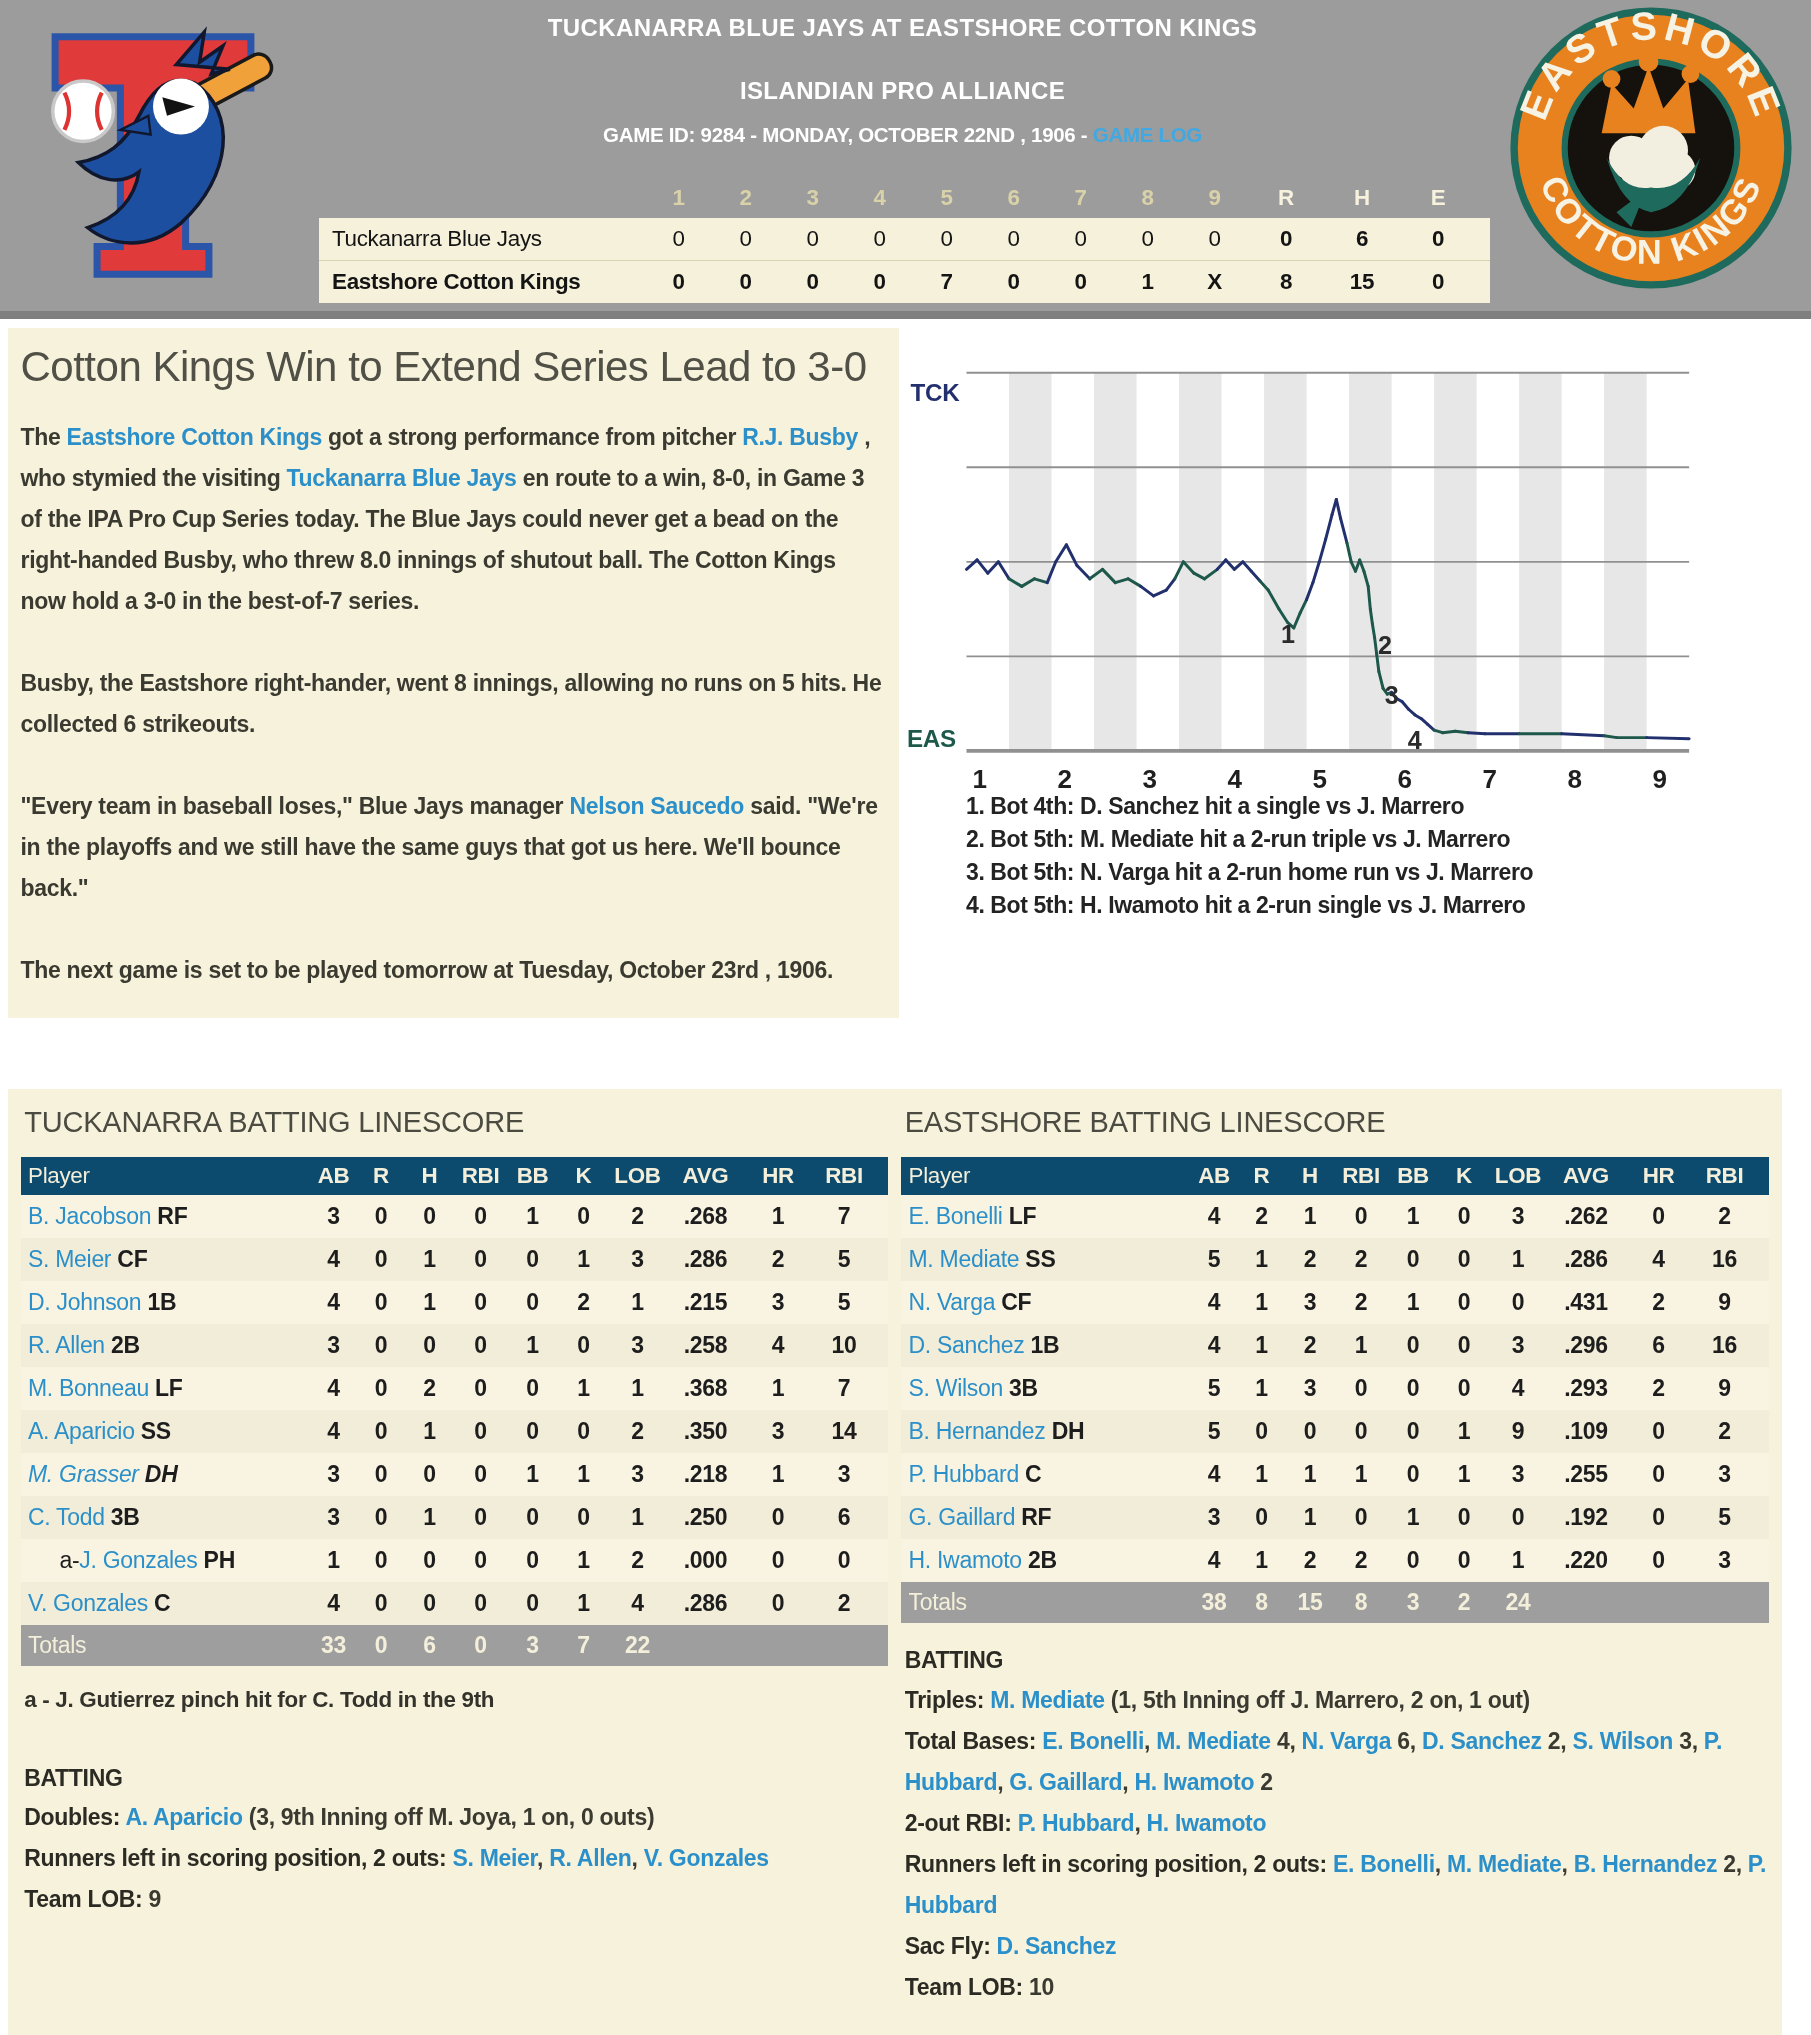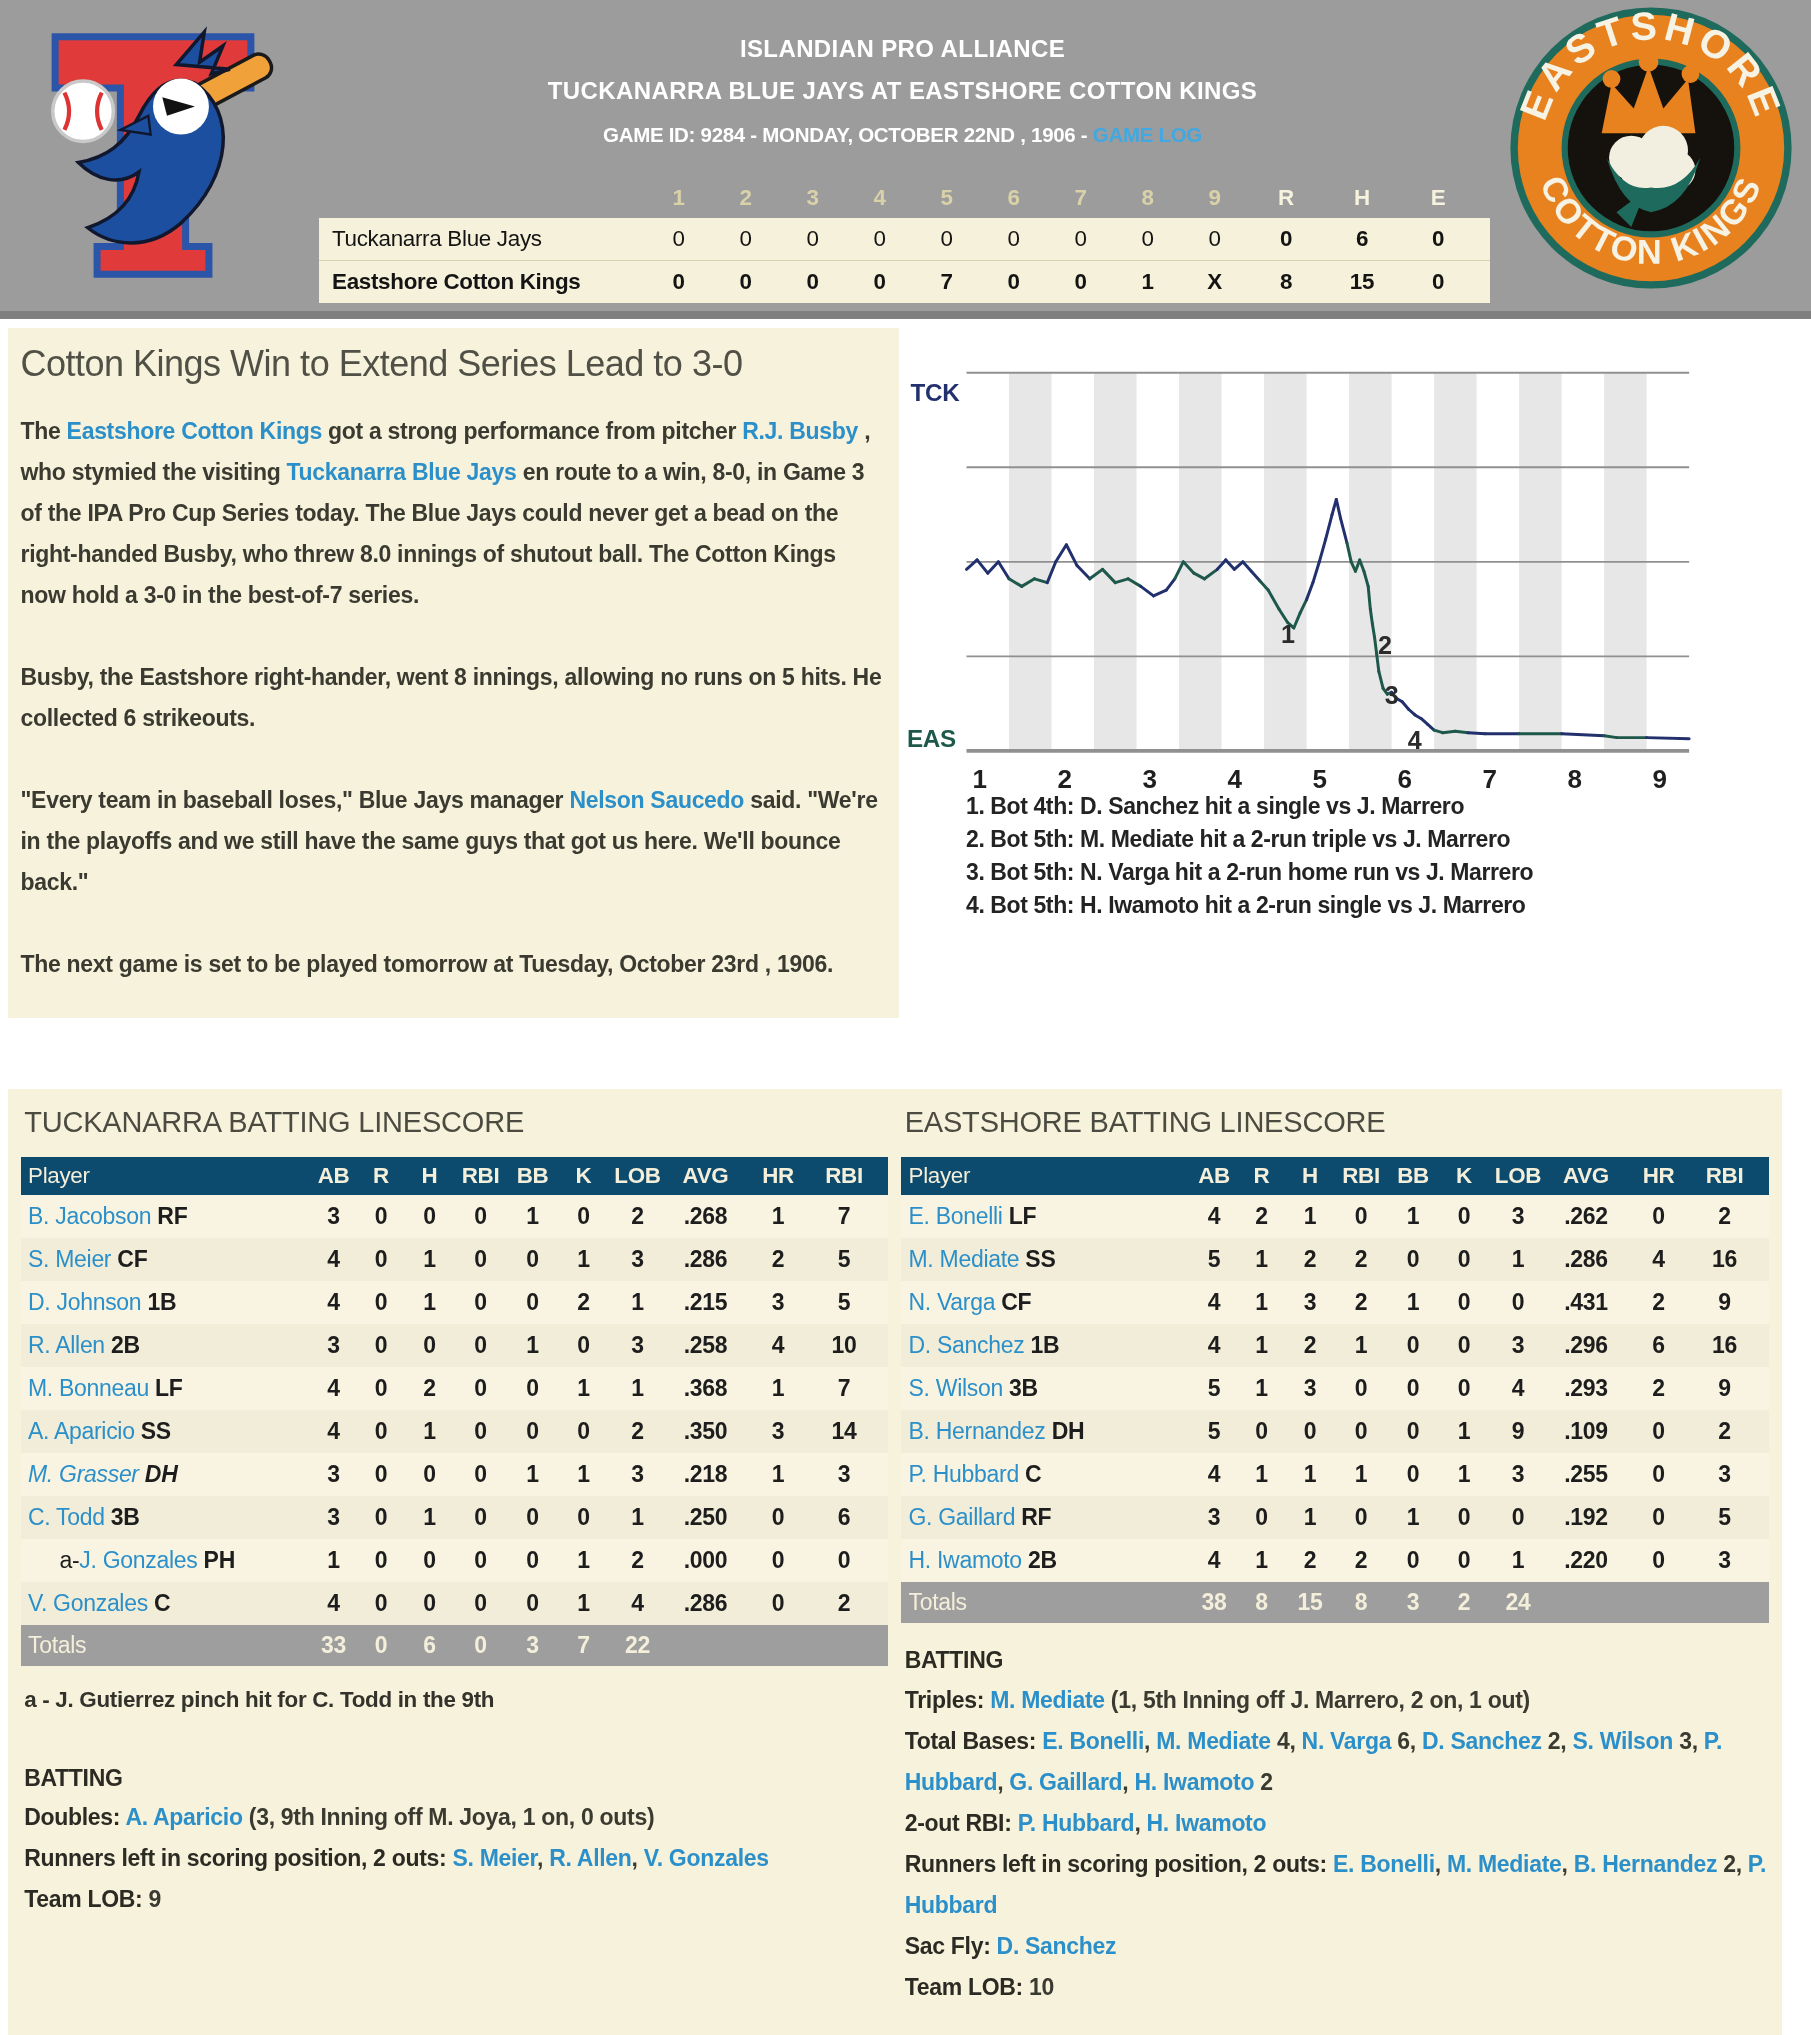--- a/index.html
+++ b/index.html
@@ -23,21 +23,21 @@
   .sb-head .c-r{color:#f6f2de}
   .sb-team{background:#f6f1db;height:42px;font-size:22.4px;color:#141414}
   .sb-team.sep{border-top:1.9px solid #d8d2b5}
   .sb-team.bold{font-weight:700}
   .c-team{width:326px;padding-left:13px;box-sizing:border-box;text-align:left}
   .c-i{width:67px;text-align:center}
   .c-r{width:76px;text-align:center;font-weight:700}
 
   
   #article{left:7.5px;top:328px;width:893px;height:690px;background:#f7f2dc;box-sizing:border-box;padding:13px 18.6px 0 13px}
-  #headline{font-size:36px;font-weight:400;color:#505046;letter-spacing:-0.5px;margin:1.9px 0 26px 0}
+  #headline{font-size:42px;font-weight:400;color:#505046;letter-spacing:-0.5px;margin:1.9px 0 26px 0}
   .art-p{font-size:23px;font-weight:700;color:#3a3a30;line-height:41px;margin:0 0 41px 0}
   .seg-l{color:#2b8fc9}
   .seg-b{font-weight:700;color:#2b2b23}
   .seg-n{color:#3a3a30}
 
   
   #chart-wrap{left:899px;top:328px;width:913px;height:690px;background:#fff}
   #wpchart{position:absolute;left:0;top:28px}
   #key-plays{position:absolute;left:67px;top:462px;width:820px}
   .kp-line{font-size:23px;font-weight:700;color:#232323;line-height:33px;letter-spacing:-0.4px}
@@ -99,22 +99,22 @@
   <path d="M46 86 L58 77 L52 92 Z" fill="#1e6a5c"></path>
   <defs>
     <path id="arcTop" d="M16 60 A44 44 0 0 1 104 60"></path>
     <path id="arcBot" d="M13 60 A47 47 0 0 0 107 60"></path>
   </defs>
   <text font-size="16" font-weight="bold" fill="#f6f2e4" letter-spacing="2"><textPath href="#arcTop" startOffset="50%" text-anchor="middle">EASTSHORE</textPath></text>
   <text font-size="14" font-weight="bold" fill="#f6f2e4" letter-spacing="1"><textPath href="#arcBot" startOffset="50%" text-anchor="middle">COTTON KINGS</textPath></text>
 </svg>
 
 <div class="abs" id="title-block">
+  <div id="matchup">TUCKANARRA BLUE JAYS AT EASTSHORE COTTON KINGS</div>
   <div id="league">ISLANDIAN PRO ALLIANCE</div>
-  <div id="matchup">TUCKANARRA BLUE JAYS AT EASTSHORE COTTON KINGS</div>
   <div id="gameinfo"><span>GAME ID: 9284 - MONDAY, OCTOBER 22ND , 1906 - </span><span id="game-log">GAME LOG</span></div>
 </div>
 
 <div class="abs" id="scoreboard">
     <div class="sb-row sb-head">
       <div class="c-team"></div>
       <div class="c-i">1</div>
       <div class="c-i">2</div>
       <div class="c-i">3</div>
       <div class="c-i">4</div>

